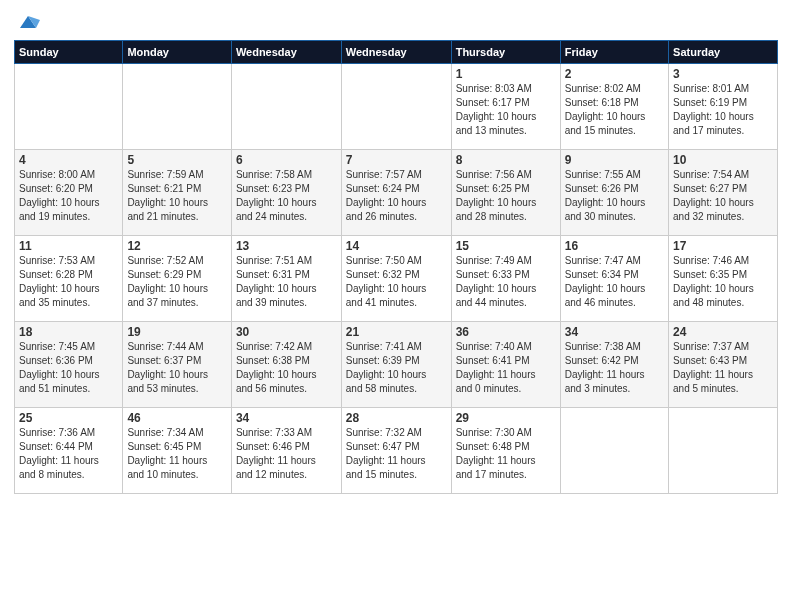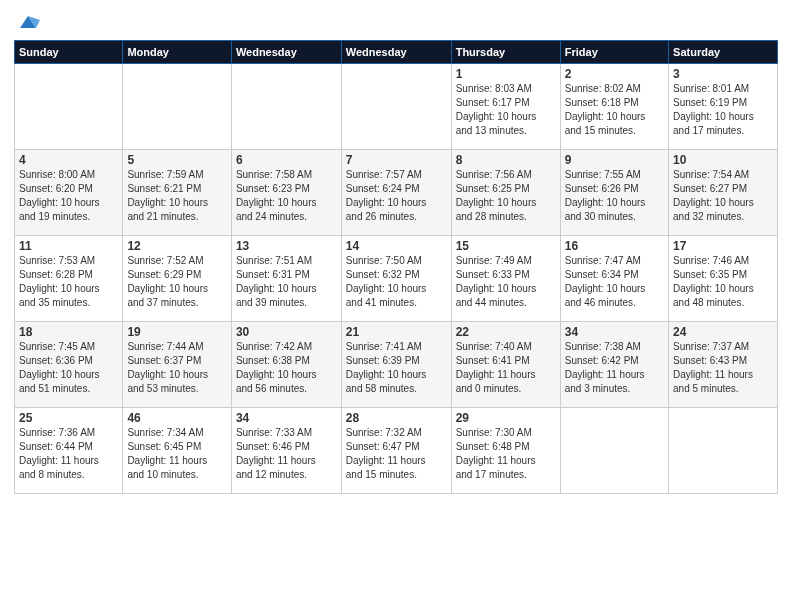--- a/index.html
+++ b/index.html
@@ -221,21 +221,21 @@
           </td>
           <td>
             <span class="day-number">30</span>
             <div class="day-info">Sunrise: 7:42 AM<br>Sunset: 6:38 PM<br>Daylight: 10 hours<br>and 56 minutes.</div>
           </td>
           <td>
             <span class="day-number">21</span>
             <div class="day-info">Sunrise: 7:41 AM<br>Sunset: 6:39 PM<br>Daylight: 10 hours<br>and 58 minutes.</div>
           </td>
           <td>
-            <span class="day-number">22</span>
+            <span class="day-number">36</span>
             <div class="day-info">Sunrise: 7:40 AM<br>Sunset: 6:41 PM<br>Daylight: 11 hours<br>and 0 minutes.</div>
           </td>
           <td>
             <span class="day-number">34</span>
             <div class="day-info">Sunrise: 7:38 AM<br>Sunset: 6:42 PM<br>Daylight: 11 hours<br>and 3 minutes.</div>
           </td>
           <td>
             <span class="day-number">24</span>
             <div class="day-info">Sunrise: 7:37 AM<br>Sunset: 6:43 PM<br>Daylight: 11 hours<br>and 5 minutes.</div>
           </td>

